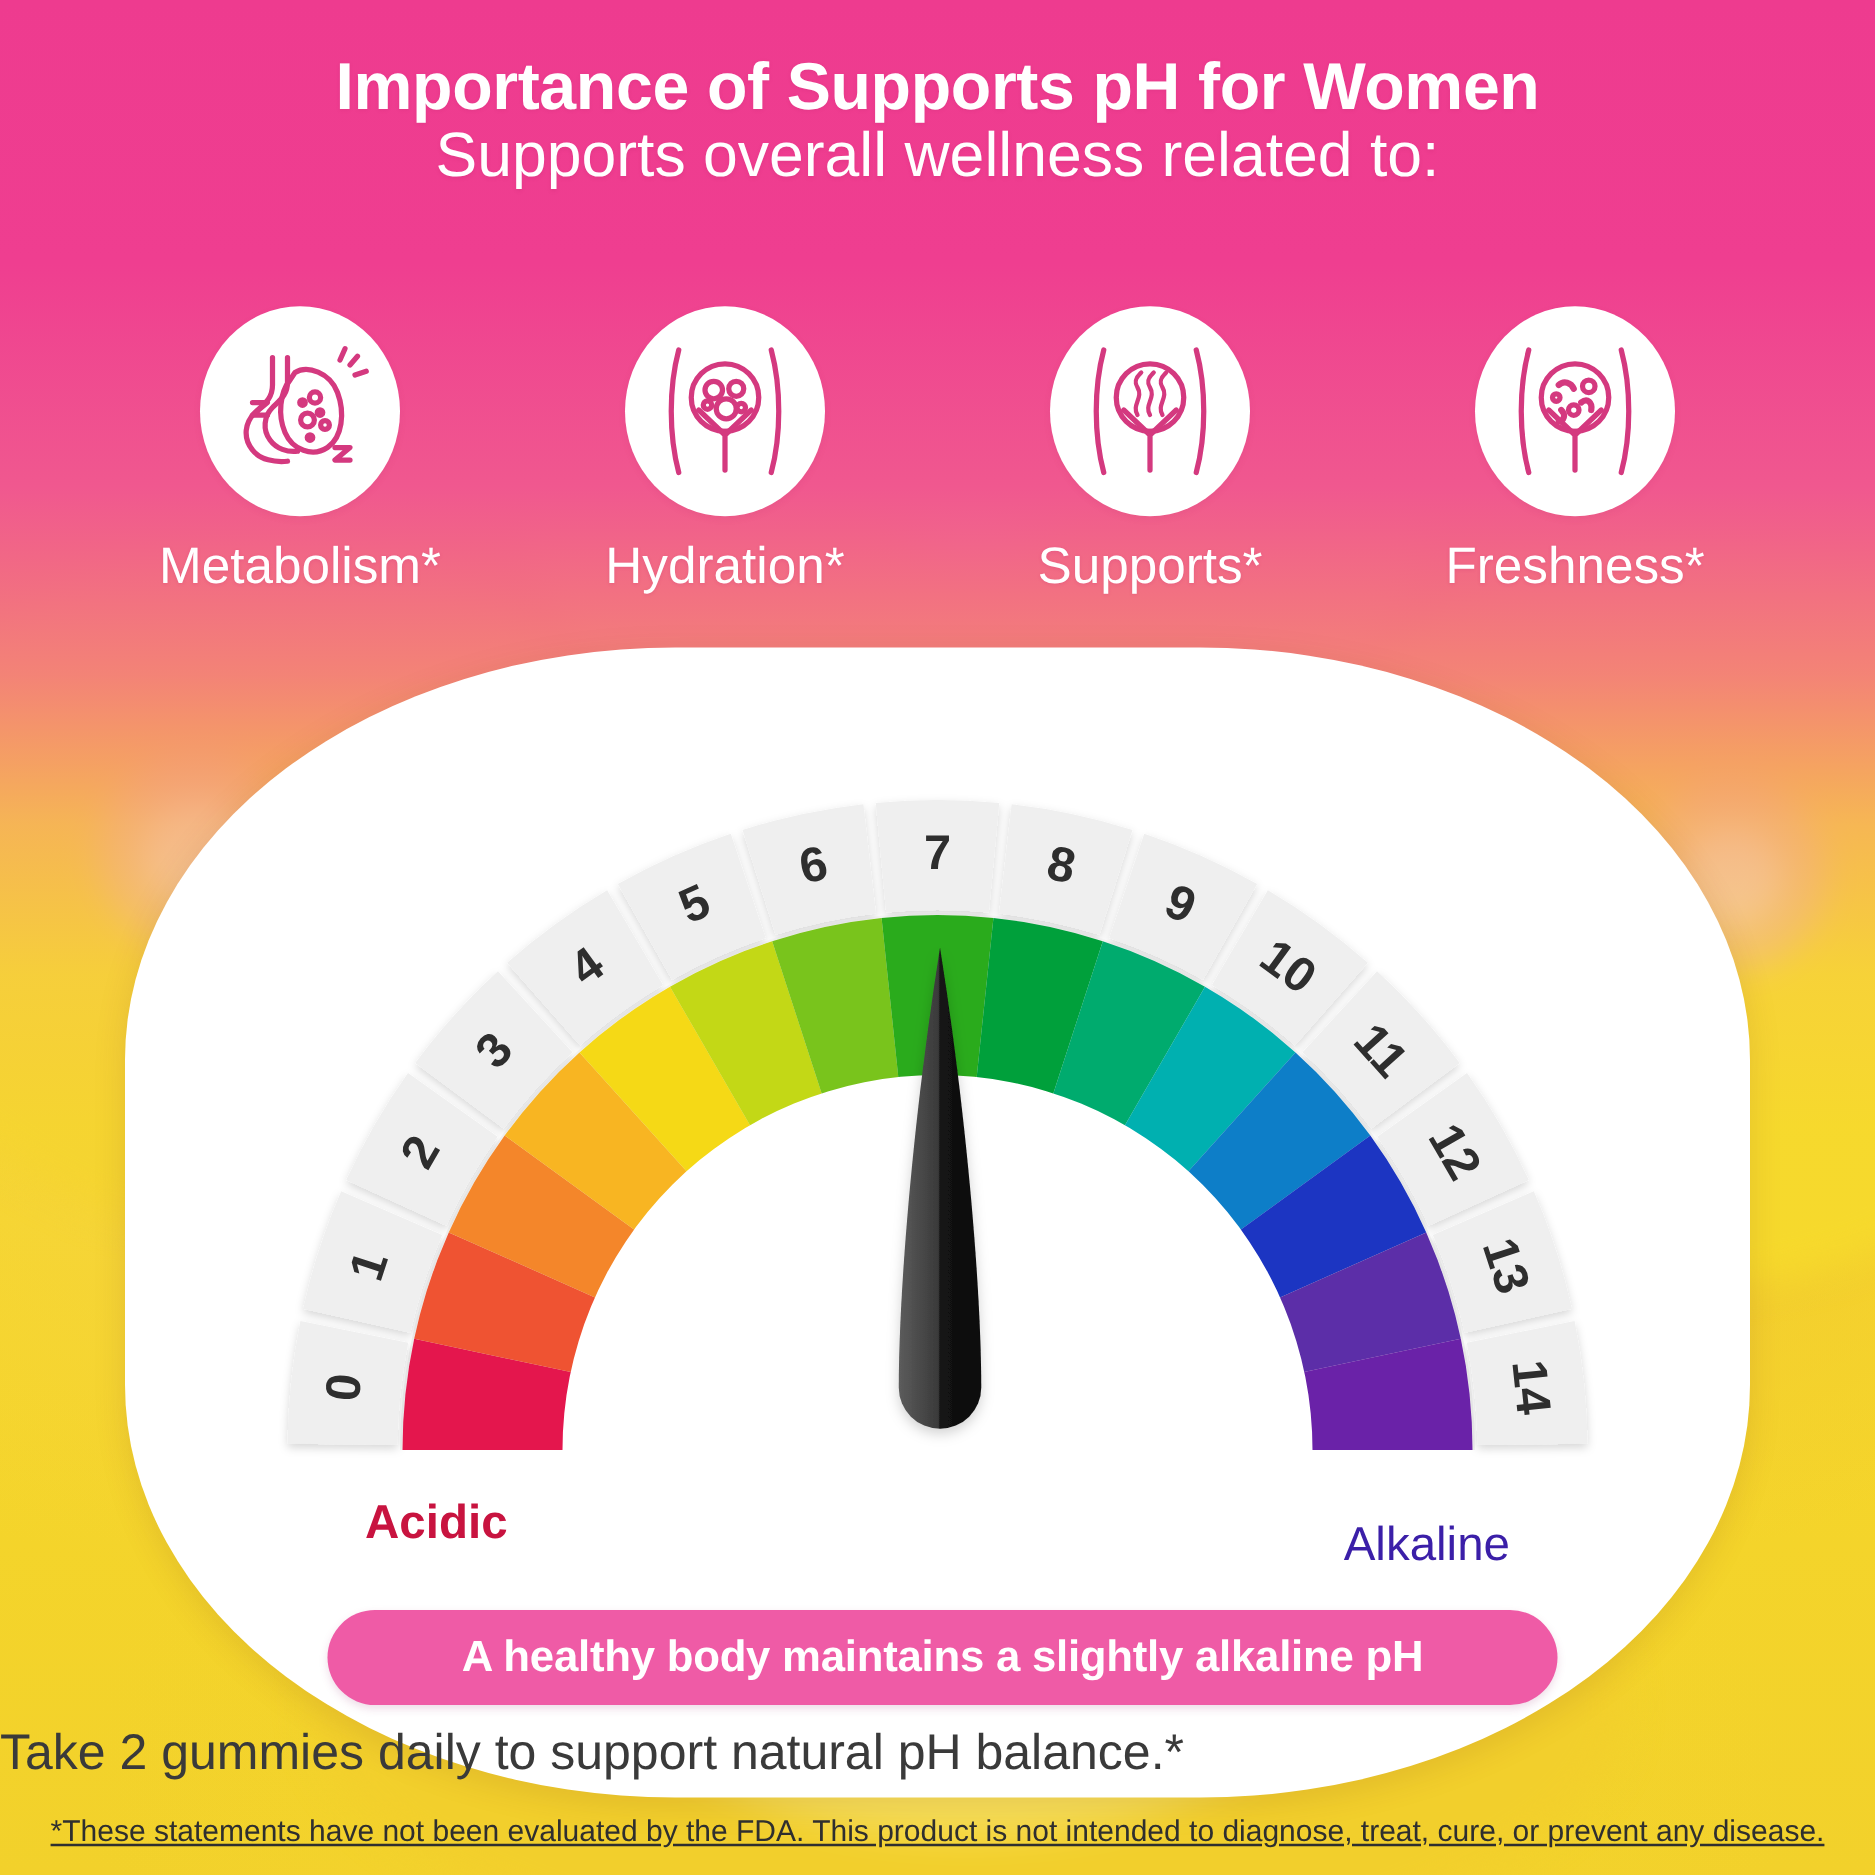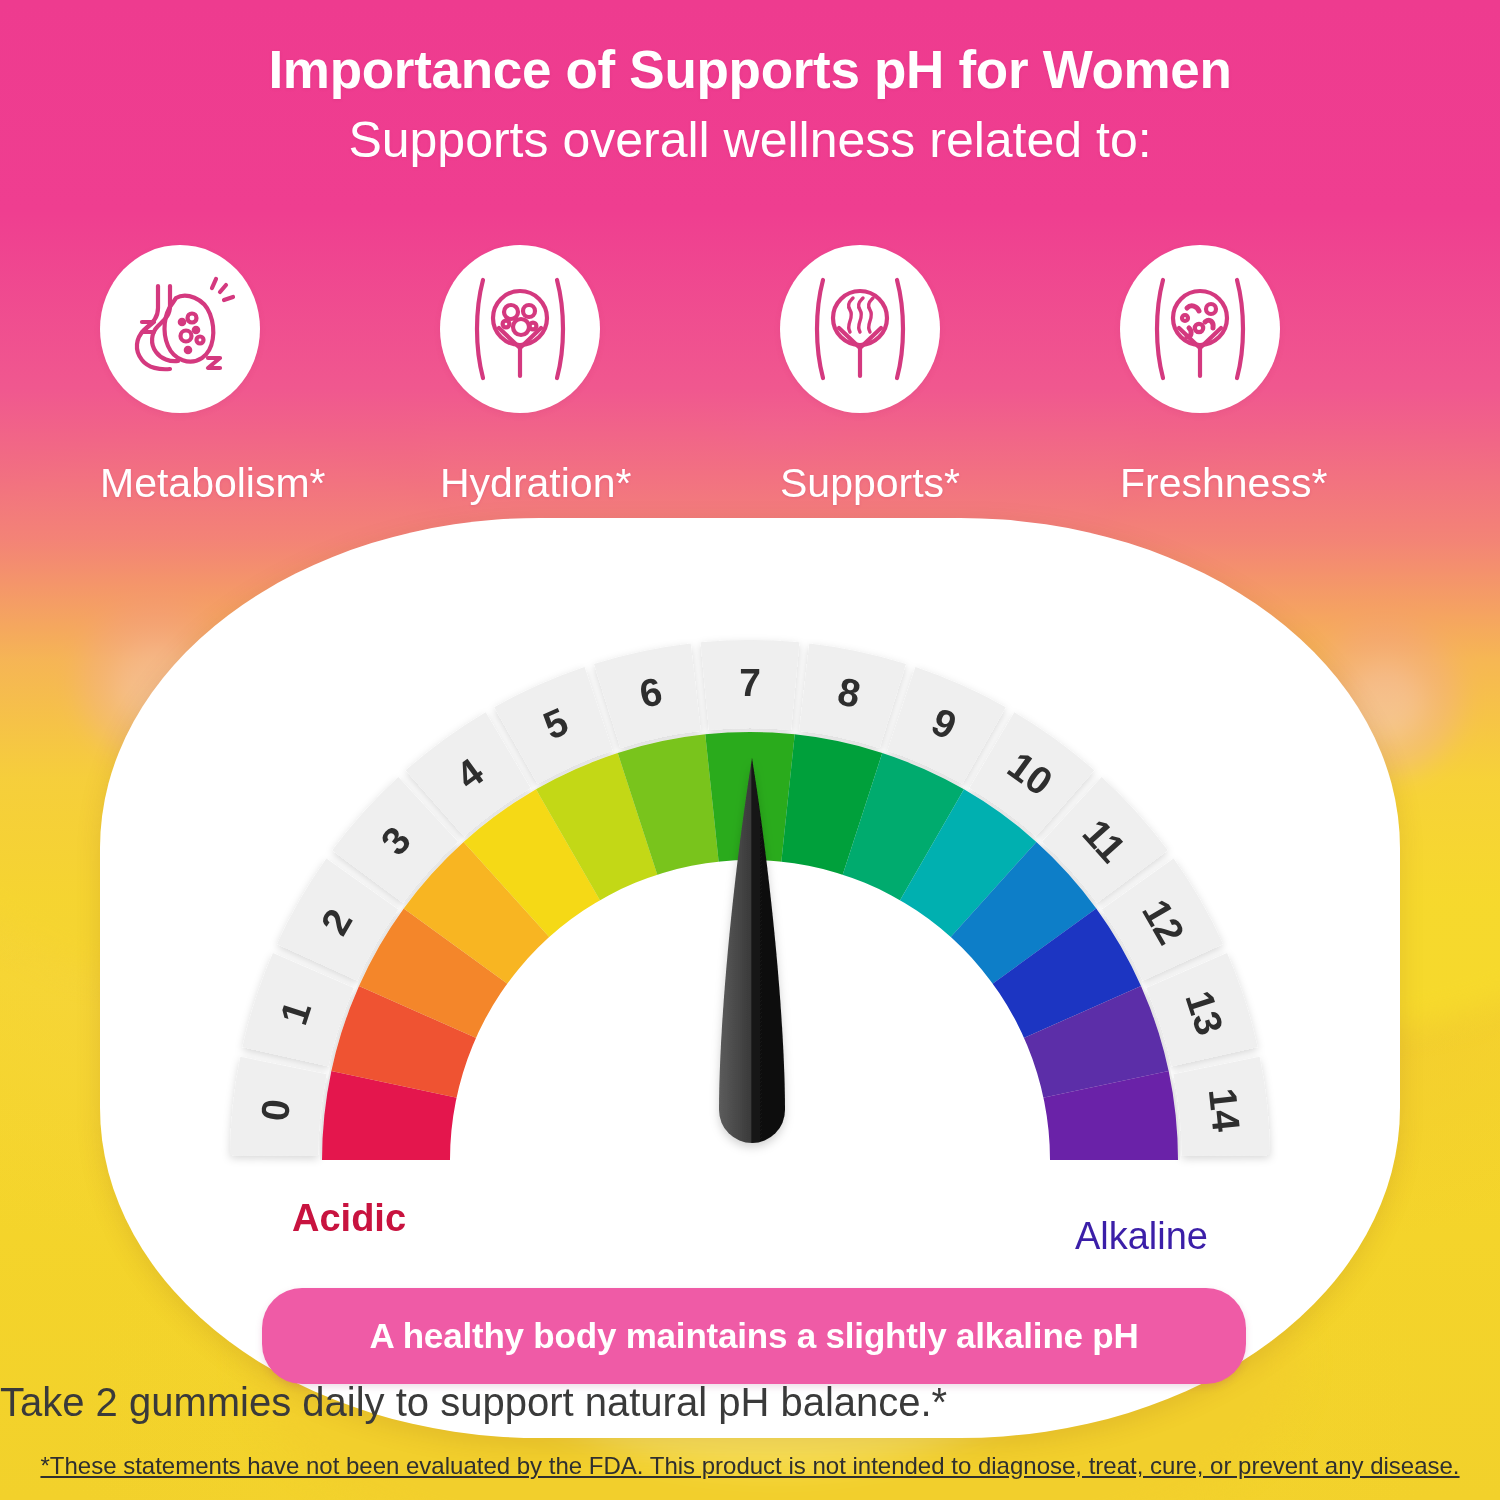--- a/index.html
+++ b/index.html
@@ -34,30 +34,30 @@
   }
 
   
   .header { position:absolute; top:0; left:0; width:1500px; z-index:5; text-align:center; }
   .title {
     font-size:53px; font-weight:bold; color:#ffffff; letter-spacing:-0.3px;
     margin-top:42px; line-height:1.05;
     text-shadow:0 1px 3px rgba(190,40,110,0.22);
   }
   .subtitle {
-    font-size:50px; color:#ffffff; margin-top:16px; line-height:1.05;
+    font-size:50px; color:#ffffff; margin-top:0; line-height:1.05;
     text-shadow:0 1px 3px rgba(190,40,110,0.22);
   }
 
   
   .benefits {
     position:absolute; top:245px; left:0; width:1500px; z-index:5;
     display:flex; justify-content:center; gap:60px;
   }
-  .benefit { width:280px; display:flex; flex-direction:column; align-items:flex-start;gap:31px; }
+  .benefit { width:280px; display:flex; flex-direction:column; align-items:center; }
   .benefit-circle {
     width:160px; height:168px; border-radius:50%;
     background:#ffffff; display:flex; align-items:center; justify-content:center;
     box-shadow:0 2px 6px rgba(180,40,100,0.10);
   }
   .benefit-label {
     margin-top:16px; font-size:41px; color:#ffffff; white-space:nowrap;
     text-shadow:0 1px 3px rgba(190,40,110,0.20);
   }
 
@@ -87,21 +87,21 @@
   
   .scale-labels {
     position:absolute; top:1197px; left:100px; width:1300px; z-index:6;
     display:flex; justify-content:space-between; padding:0 192px;gap:28px;
   }
   .lab-acidic { font-size:38px; font-weight:bold; color:#c8133f; }
   .lab-alkaline { font-size:38px; font-weight:normal; color:#3b1fa8;margin-top:18px; }
 
   
   .pill {
-    position:absolute; left:262px; top:1288px; width:984px; height:96px;
+    position:absolute; left:262px; top:1288px; width:984px; height:76px;
     background:#ef5ba6; border-radius:40px; z-index:6;
     display:flex; align-items:center; justify-content:center;
     box-shadow:0 3px 7px rgba(160,60,120,0.18);
   }
   .pill-text { font-size:35px; font-weight:bold; color:#ffffff; letter-spacing:-0.2px; }
 
   
   .dosage {
     position:absolute; top:1380px; left:0; width:1500px; z-index:6;
     text-align:left; font-size:40px; color:#3a3a3a;

